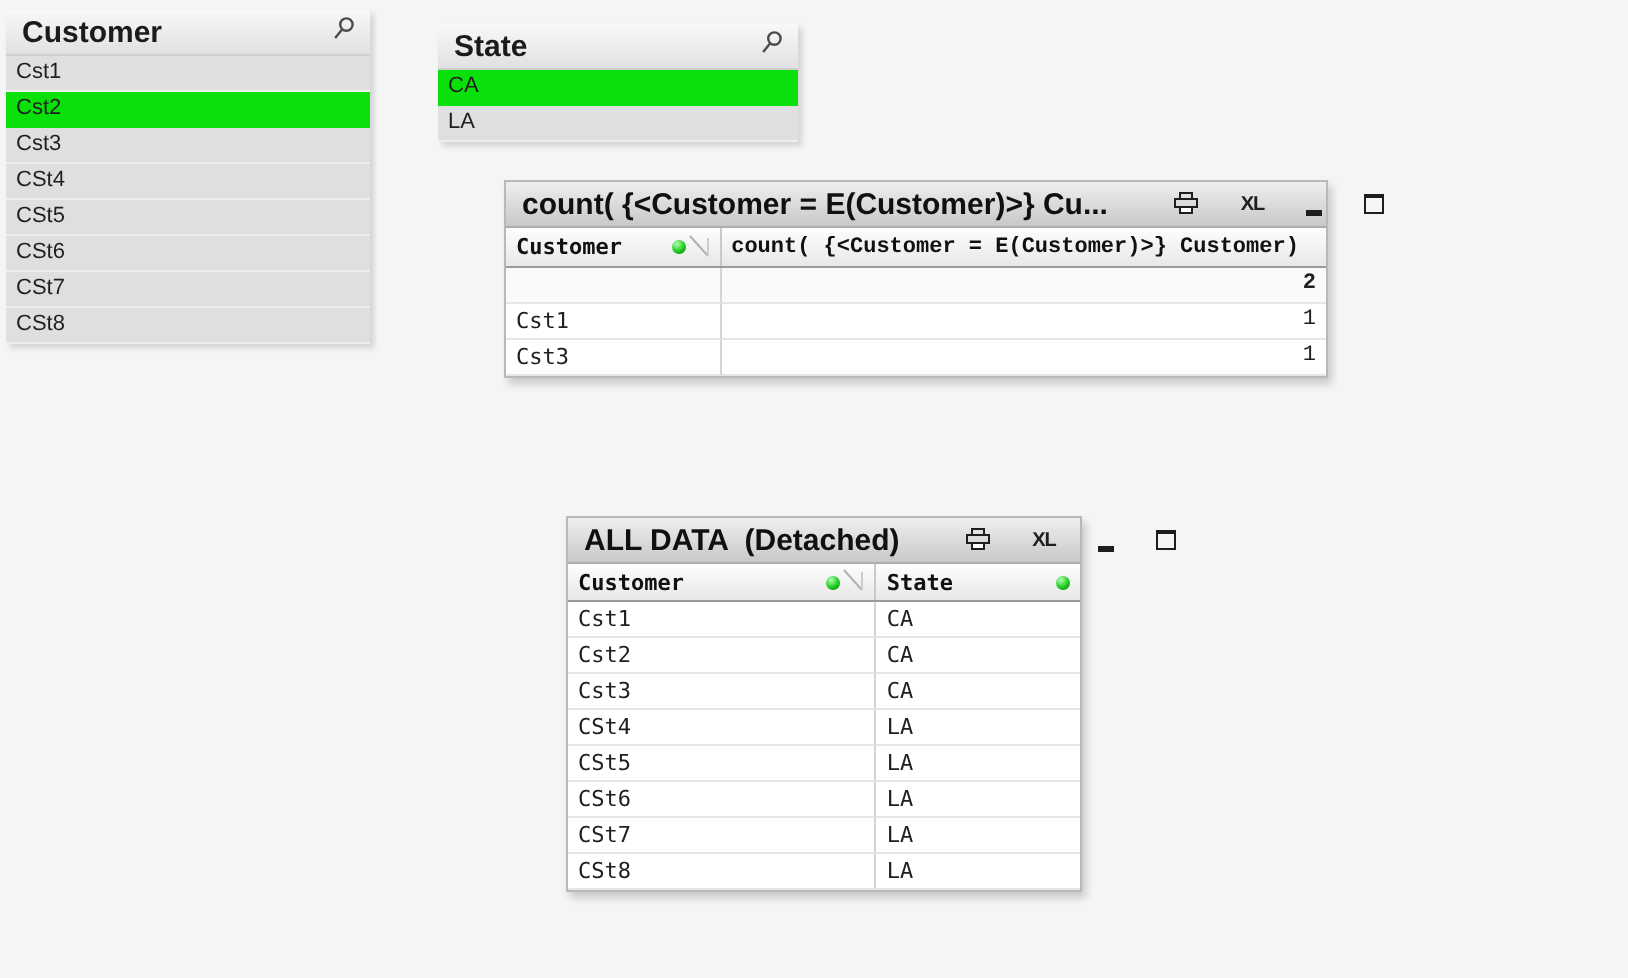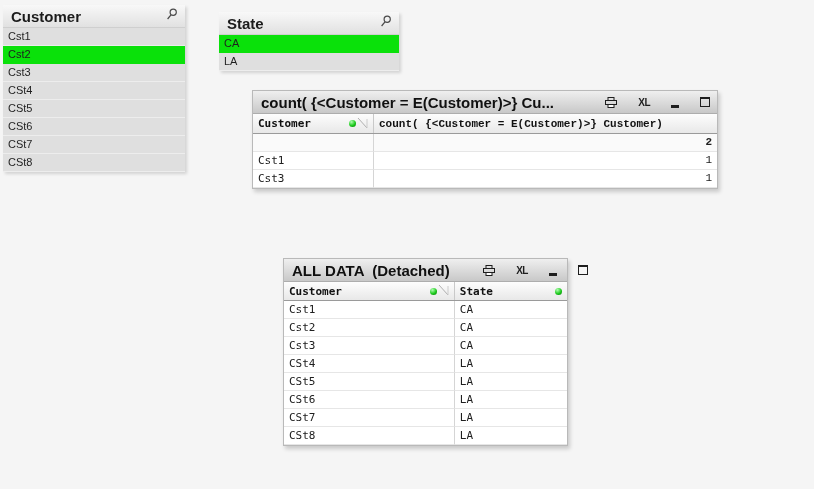--- a/index.html
+++ b/index.html
@@ -126,21 +126,21 @@
           <line x1="7" y1="7.8" x2="3.6" y2="12" stroke="#4a4a4a" stroke-width="1.2"></line>
         </svg>
     </span>
   </div>
   <div class="lb-items">
     <div class="lb-item selected">CA</div>
     <div class="lb-item">LA</div>
   </div>
 </div>
 
-<div class="qv-table" style="left:252px; top:90px; width:466px;">
+<div class="qv-table" style="left:252px; top:90px; width:412px;">
   <div class="tbl-caption">
     <span>count( {&lt;Customer = E(Customer)&gt;} Cu...</span>
     <span class="cap-icons">
       <span>
         <svg width="12" height="11" viewBox="0 0 12 11">
             <rect x="3" y="0.5" width="6" height="3" fill="none" stroke="#1e1e1e"></rect>
             <rect x="0.5" y="3.5" width="11" height="4" fill="none" stroke="#1e1e1e"></rect>
             <rect x="3" y="7.5" width="6" height="3" fill="#fff" stroke="#1e1e1e"></rect>
           </svg>
       </span>
@@ -171,21 +171,21 @@
   <div class="tbl-row">
     <div class="td ct-col1">Cst1</div>
     <div class="td ct-col2 num">1</div>
   </div>
   <div class="tbl-row">
     <div class="td ct-col1">Cst3</div>
     <div class="td ct-col2 num">1</div>
   </div>
 </div>
 
-<div class="qv-table" style="left:283px; top:258px; width:285px;">
+<div class="qv-table" style="left:283px; top:258px; width:258px;">
   <div class="tbl-caption">
     <span>ALL DATA  (Detached)</span>
     <span class="cap-icons">
       <span>
         <svg width="12" height="11" viewBox="0 0 12 11">
             <rect x="3" y="0.5" width="6" height="3" fill="none" stroke="#1e1e1e"></rect>
             <rect x="0.5" y="3.5" width="11" height="4" fill="none" stroke="#1e1e1e"></rect>
             <rect x="3" y="7.5" width="6" height="3" fill="#fff" stroke="#1e1e1e"></rect>
           </svg>
       </span>

